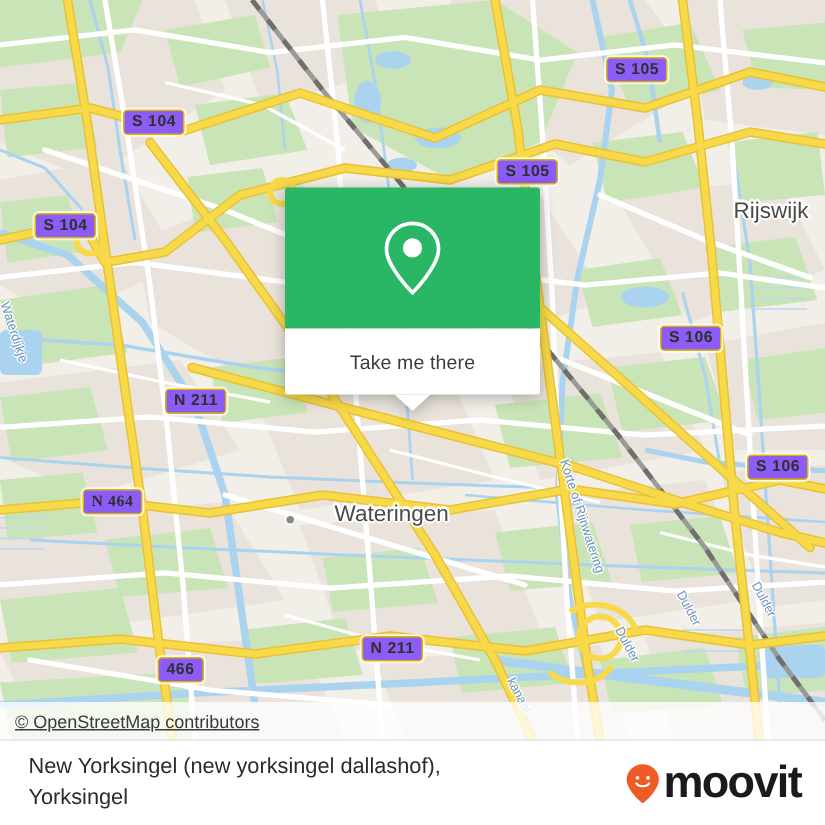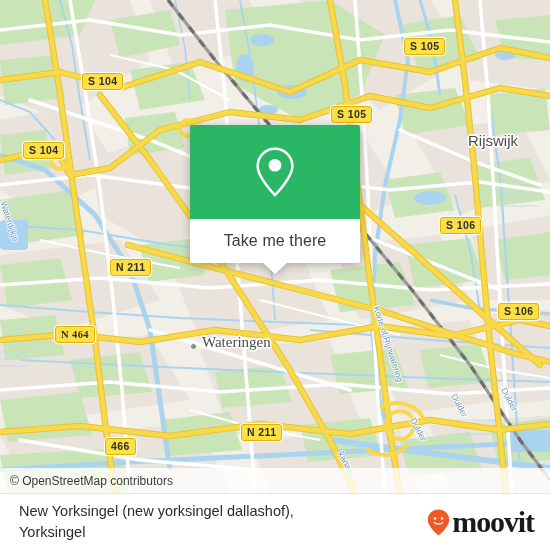--- a/index.html
+++ b/index.html
@@ -13,81 +13,82 @@
   
   .map{position:absolute;left:0;top:0;width:550px;height:493px;overflow:hidden;background:#f2efe9;}
   .map-canvas{position:absolute;left:0;top:0;width:550px;height:493px;}
 
   
   .lbl{position:absolute;white-space:nowrap;pointer-events:none;}
   .city-label{
     font-size:15px;color:#4a4a48;font-weight:400;
     text-shadow:1.6px 0 #fff,-1.6px 0 #fff,0 1.6px #fff,0 -1.6px #fff,
                 1.2px 1.2px #fff,-1.2px 1.2px #fff,1.2px -1.2px #fff,-1.2px -1.2px #fff;
+    padding-left:21px;
   }
   .city-dot{
     position:absolute;width:7px;height:7px;border-radius:50%;
     background:#8a8a86;border:1.5px solid #fff;box-sizing:border-box;
   }
   .water-label{
     font-size:8.5px;color:#6f95bf;
     text-shadow:1.2px 0 #fff,-1.2px 0 #fff,0 1.2px #fff,0 -1.2px #fff;
   }
 
   
   .shield{
-    position:absolute;background:#fde047;border:1.6px solid #e0b500;
+    position:absolute;background:#8b5cf6;border:1.6px solid #e0b500;
     border-radius:3px;color:#2f2f2c;font-size:10.5px;font-weight:700;
     letter-spacing:.4px;padding:1.5px 5px 2px 5px;line-height:1.05;
     box-shadow:0 0 0 1.2px rgba(255,255,255,.85);white-space:nowrap;
   }
 
   
   .popup{
     position:absolute;left:190px;top:125px;width:170px;
     filter:drop-shadow(0 2px 5px rgba(0,0,0,.28));
   }
   .popup-body{
     background:#29b765;height:94px;border-radius:2px 2px 0 0;
     display:flex;align-items:center;justify-content:center;
   }
   .popup-pin{width:48px;height:54px;display:block;}
   .popup-foot{
     position:relative;background:#fff;height:44px;
     border-radius:0 0 2px 2px;display:flex;align-items:center;justify-content:center;
   }
-  .popup-foot-label{font-size:16px;color:#3b3b3b;letter-spacing:.1px;}
+  .popup-foot-label{font-size:13px;color:#3b3b3b;letter-spacing:.1px;}
   .popup-tail{
     position:absolute;left:50%;bottom:-11px;margin-left:-12px;
     width:0;height:0;border-left:12px solid transparent;
     border-right:12px solid transparent;border-top:11px solid #fff;
   }
 
   
   .attrib{
     position:absolute;left:0;bottom:0;width:550px;height:25px;
     background:rgba(255,255,255,.78);display:flex;align-items:center;
   }
-  .attrib-text{font-size:12px;color:#3a3a3a;padding-left:10px;}
+  .attrib-text{font-size:12px;color:#3a3a3a;padding-left:10px;text-decoration:underline;}
 
   
   .footer{
     position:absolute;left:0;top:493px;width:550px;height:57px;
     background:#fff;display:flex;align-items:center;
     border-top:1px solid #e6e6e6;box-sizing:border-box;
   }
   .footer-title{
     flex:1;padding-left:19px;padding-right:8px;font-size:14.5px;
     line-height:1.42;color:#2b2b2b;
   }
   .brand{display:flex;align-items:center;padding-right:16px;}
   .brand-pin{width:23px;height:27px;display:block;margin-right:2px;}
   .brand-text{
     font-size:30px;font-weight:700;color:#1a1a1a;letter-spacing:-1.1px;
-    line-height:1;font-family:Liberation Serif, serif;
+    line-height:1;font-family:Liberation Sans, sans-serif;
   }
 </style>
 </head>
 <body>
 
 <div class="screen">
 
   <div class="map">
 
     <svg class="map-canvas" viewBox="0 0 550 493" preserveAspectRatio="none">
@@ -250,21 +251,21 @@
           <path d="M380,408 C395,398 418,404 424,420"></path>
           <path d="M408,444 C398,458 378,458 366,448"></path>
           <circle cx="188" cy="128" r="8"></circle>
         </g>
       </g>
     </svg>
 
     <div>
       <div class="lbl city-label" style="left:468px;top:132px;">Rijswijk</div>
       <div class="city-dot" style="left:190px;top:343px;"></div>
-      <div class="lbl city-label" style="left:202px;top:334px;font-family:Liberation Serif, serif;">Wateringen</div>
+      <div class="lbl city-label" style="left:202px;top:334px;">Wateringen</div>
 
       <div class="lbl water-label" style="left:8px;top:200px;transform:rotate(72deg);transform-origin:0 0;">Waterdijkje</div>
       <div class="lbl water-label" style="left:381px;top:305px;transform:rotate(72deg);transform-origin:0 0;">Korte of Rijnwatering</div>
       <div class="lbl water-label" style="left:417px;top:416px;transform:rotate(62deg);transform-origin:0 0;">Dulder</div>
       <div class="lbl water-label" style="left:458px;top:392px;transform:rotate(62deg);transform-origin:0 0;">Dulder</div>
       <div class="lbl water-label" style="left:508px;top:386px;transform:rotate(62deg);transform-origin:0 0;">Dulder</div>
       <div class="lbl water-label" style="left:345px;top:450px;transform:rotate(62deg);transform-origin:0 0;">kanaal</div>
     </div>
 
     <div>

